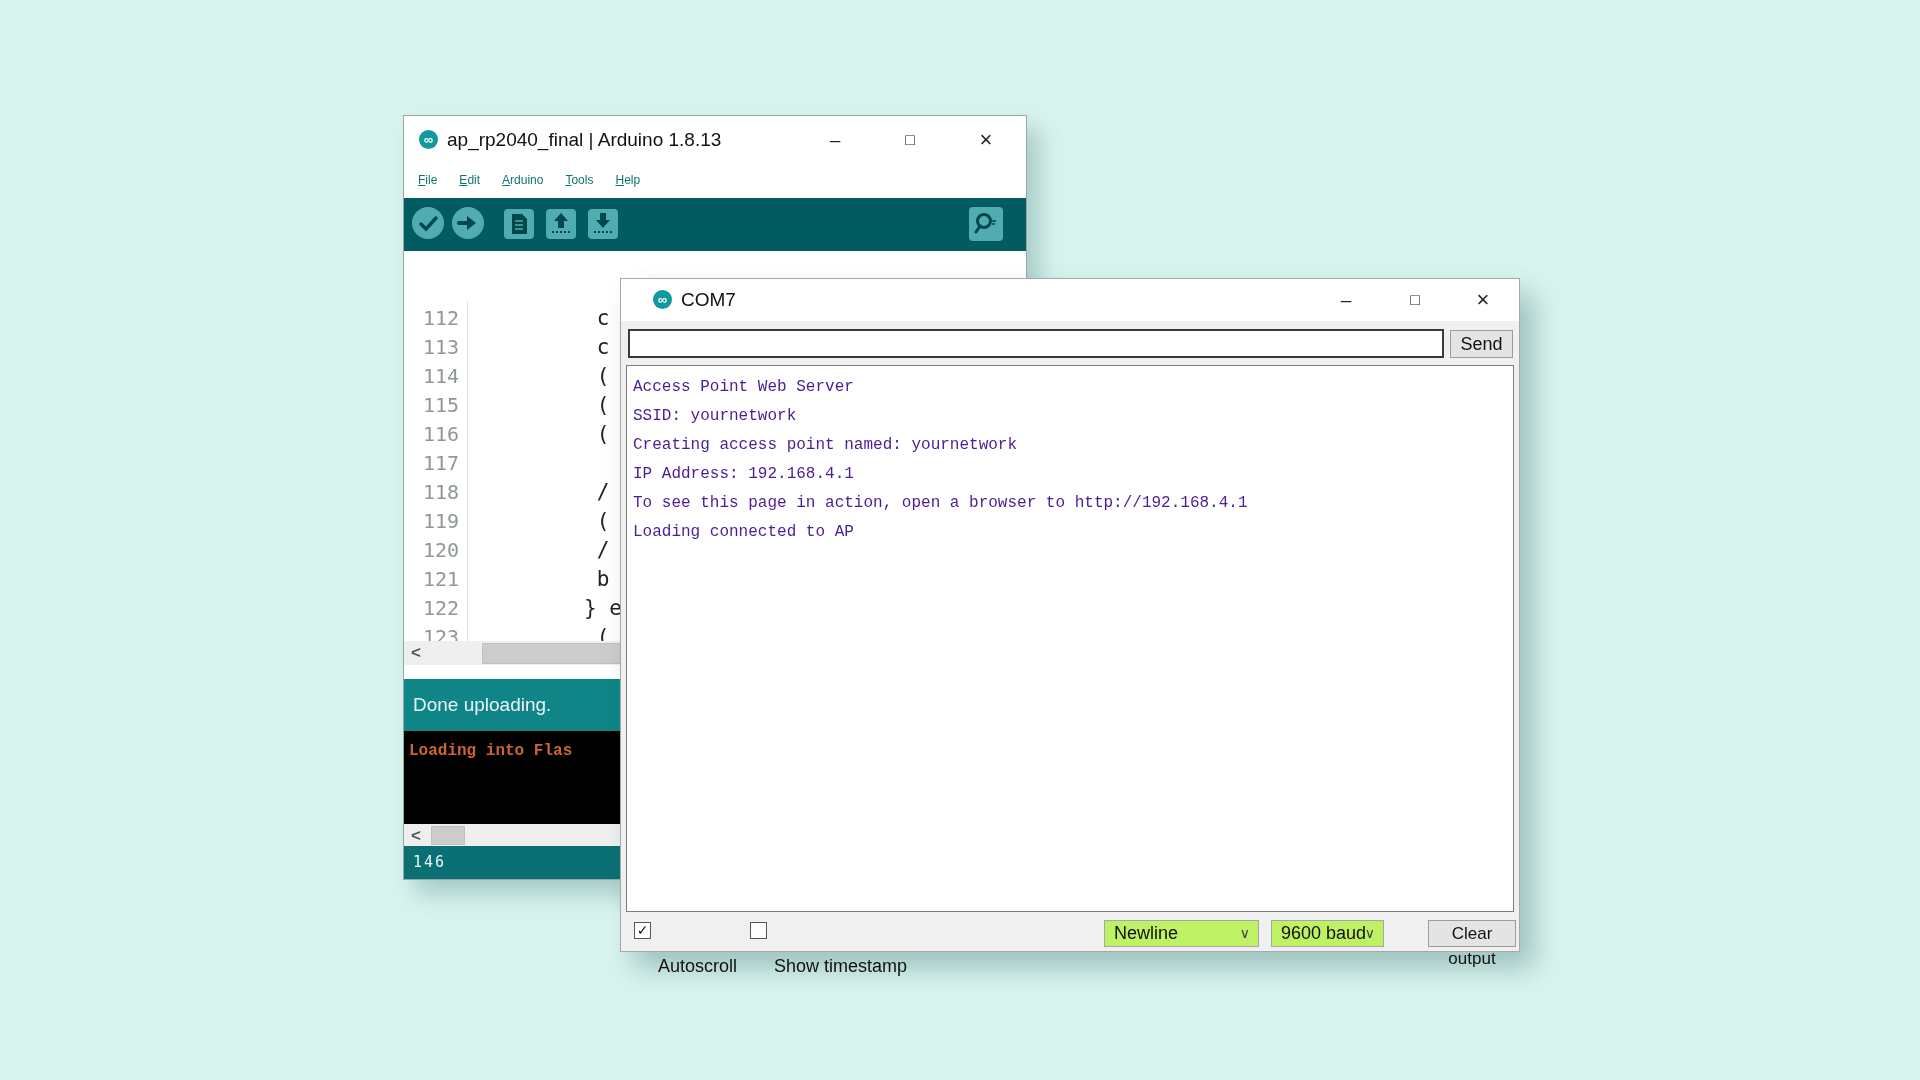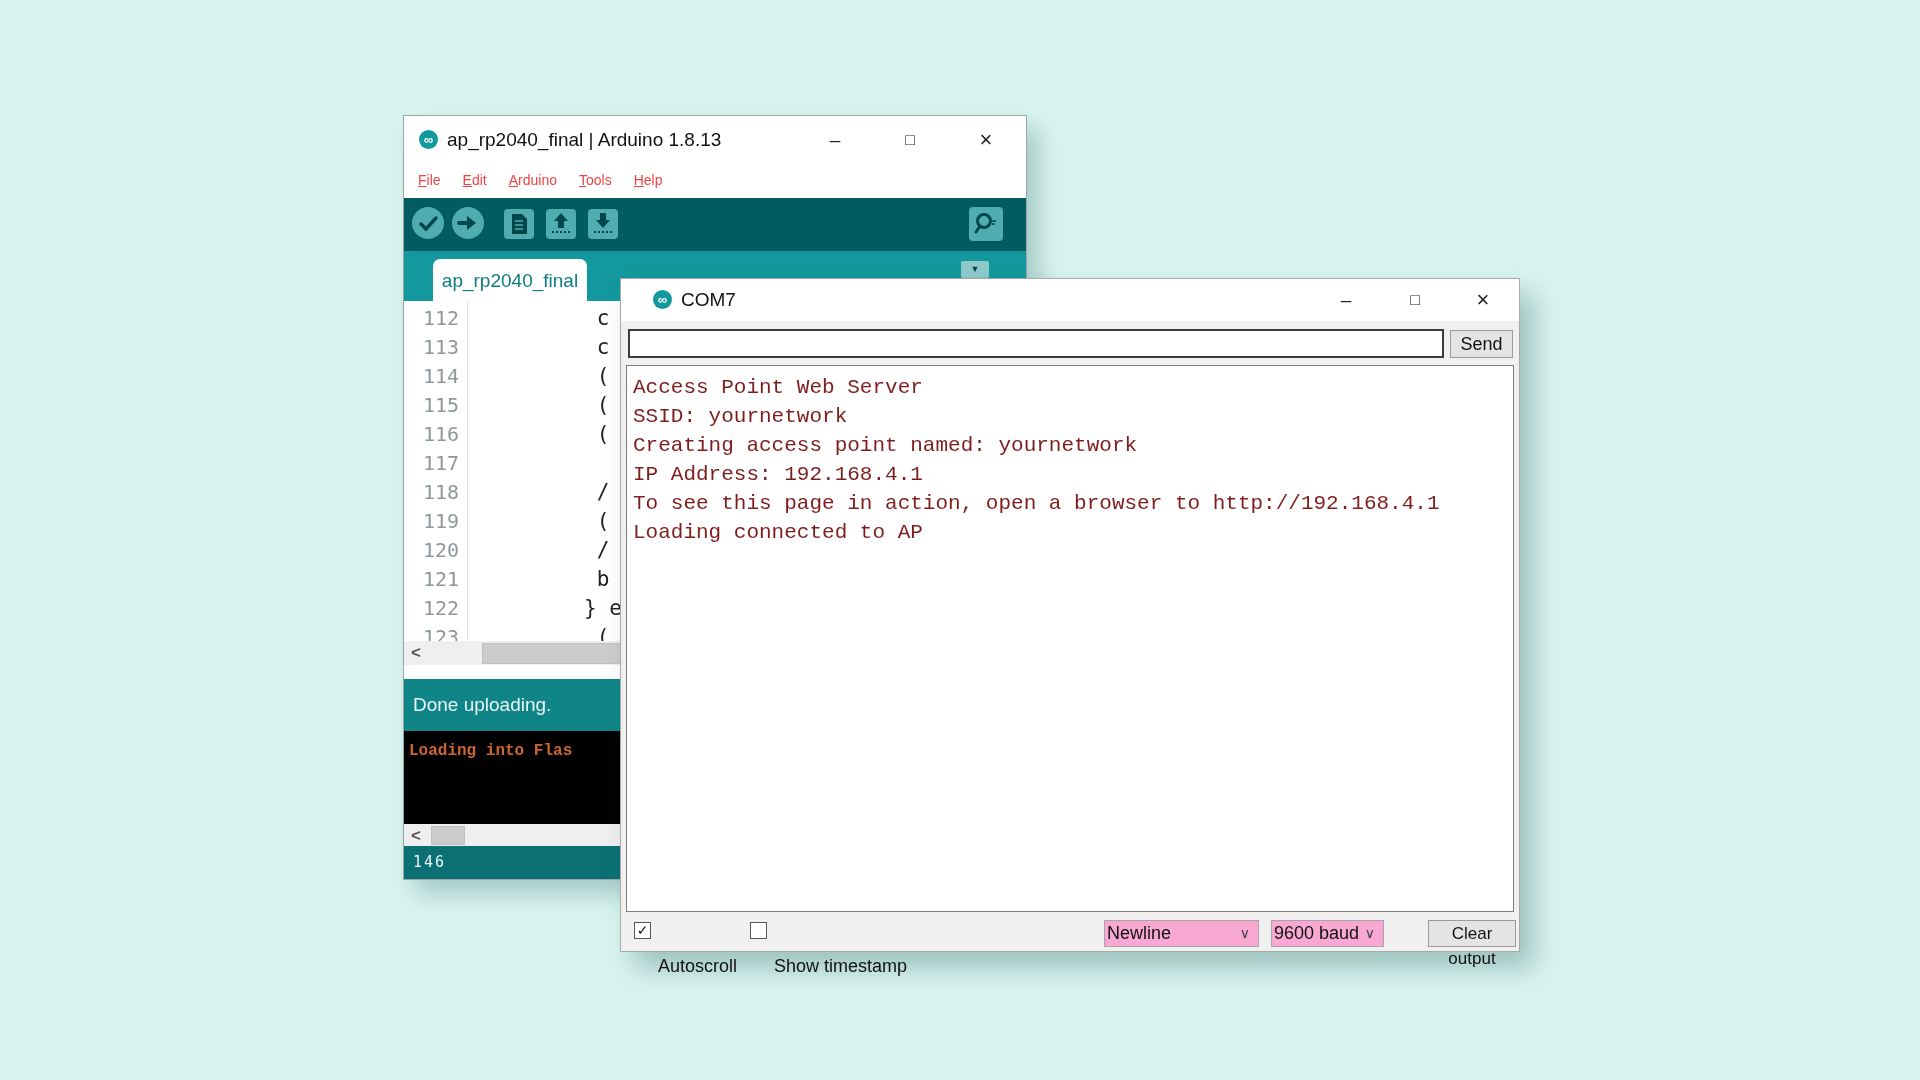--- a/index.html
+++ b/index.html
@@ -10,21 +10,21 @@
   
   #ide{left:403px;top:115px;width:622px;height:763px;}
   .titlebar{position:absolute;left:0;top:0;right:0;height:48px;background:#fff;}
   .app-icon{position:absolute;width:19px;height:19px;border-radius:50%;background:#12999d;
             color:#fff;text-align:center;line-height:19px;font-size:13px;font-weight:bold;}
   #ide .app-icon{left:15px;top:14px;}
   .title-text{position:absolute;left:43px;top:0;height:48px;line-height:48px;font-size:19px;color:#111;}
   .winbtn{position:absolute;width:28px;height:32px;top:8px;text-align:center;line-height:32px;
           font-size:19px;color:#222;}
   .menubar{position:absolute;left:0;top:48px;right:0;height:34px;background:#fff;}
-  .menu-item{display:inline-block;padding:0 11px;height:34px;line-height:32px;font-size:14px;color:#ef4444;}
+  .menu-item{display:inline-block;padding:0 11px;height:34px;line-height:32px;font-size:12px;color:#0f766e;}
   .menu-item::first-letter{text-decoration:underline;}
   .toolbar{position:absolute;left:0;top:82px;right:0;height:53px;background:#005c60;}
   .tbtn{position:absolute;top:9px;width:32px;height:32px;background:#4fadb2;}
   .tbtn.round{border-radius:50%;}
   .tbtn.sq{border-radius:4px;top:11px;width:30px;height:30px;}
   .tbtn svg{position:absolute;left:0;top:0;width:100%;height:100%;}
   .tabbar{position:absolute;left:0;top:135px;right:0;height:50px;background:#13989d;}
   .tab{position:absolute;left:29px;top:8px;width:154px;height:42px;background:#fff;
        border-radius:7px 7px 0 0;text-align:center;line-height:44px;font-size:19px;color:#0e7c80;}
   .tablist-btn{position:absolute;left:557px;top:10px;width:28px;height:17px;background:#8fc9cc;
@@ -61,28 +61,28 @@
   #serial .title-text{left:60px;height:48px;line-height:42px;}
   #serial .winbtn{top:5px;}
   .send-row{position:absolute;left:0;top:42px;right:0;height:49px;background:#f0f0f0;}
   .serial-input{position:absolute;left:7px;top:8px;width:812px;height:25px;background:#fff;
         border:2px solid #3a3a3a;}
   .btn{background:#e4e4e4;border:1px solid #9c9c9c;text-align:center;font-size:18px;color:#111;
         box-sizing:border-box;}
   .send-btn{position:absolute;left:829px;top:9px;width:63px;height:28px;line-height:26px;}
   .serial-output{position:absolute;left:5px;top:86px;width:888px;height:547px;background:#fff;
         border:1px solid #7e7e7e;box-sizing:border-box;overflow:hidden;padding:7px 0 0 6px;}
-  .out-line{font-family:"Liberation Mono",monospace;font-size:21px;line-height:29px;color:#7f1d1d;
+  .out-line{font-family:"Liberation Mono",monospace;font-size:16px;line-height:29px;color:#4c1d95;
         white-space:pre;}
   .serial-footer{position:absolute;left:0;top:633px;right:0;height:38px;background:#f0f0f0;}
   .checkbox{position:absolute;top:10px;width:17px;height:17px;background:#fff;border:1px solid #555;
         box-sizing:border-box;text-align:center;line-height:14px;font-size:14px;color:#111;}
   .cb-label{position:absolute;top:8px;font-size:18px;color:#111;line-height:22px;margin-top:35px;}
-  .dropdown{position:absolute;top:8px;height:27px;background:#f9a8d4;border:1px solid #a6a6a6;
-        box-sizing:border-box;font-size:18px;line-height:25px;color:#111;padding-left:2px;}
+  .dropdown{position:absolute;top:8px;height:27px;background:#bef264;border:1px solid #a6a6a6;
+        box-sizing:border-box;font-size:18px;line-height:25px;color:#111;padding-left:9px;}
   .dd-chevron{position:absolute;right:8px;top:0;font-size:14px;color:#444;line-height:25px;}
   .clear-btn{position:absolute;left:807px;top:8px;width:88px;height:27px;font-size:17px;line-height:25px;}
 </style>
 </head>
 <body>
 
 <div id="screen">
 
   <div id="ide" class="win">
     <div class="titlebar">
@@ -141,26 +141,20 @@
         <span>
           <svg viewBox="0 0 34 34">
               <circle cx="15" cy="14" r="6.5" fill="none" stroke="#00474b" stroke-width="3"></circle>
               <path d="M11 19L7 25" stroke="#00474b" stroke-width="3" stroke-linecap="round"></path>
               <path d="M23 14h4M23 17h3" stroke="#00474b" stroke-width="1.6"></path>
             </svg>
         </span>
       </div>
     </div>
 
-    <div class="tabbar">
-      <div class="tab">ap_rp2040_final</div>
-      <div class="tablist-btn">
-        <span>▼</span>
-      </div>
-    </div>
 
     <div class="editor">
       <div class="gutter-sep"></div>
       <div class="ed-rows">
         <div class="ed-row">
             <span class="lnum">112</span>
             <span class="lcode"> c</span>
           </div>
         <div class="ed-row">
             <span class="lnum">113</span>

